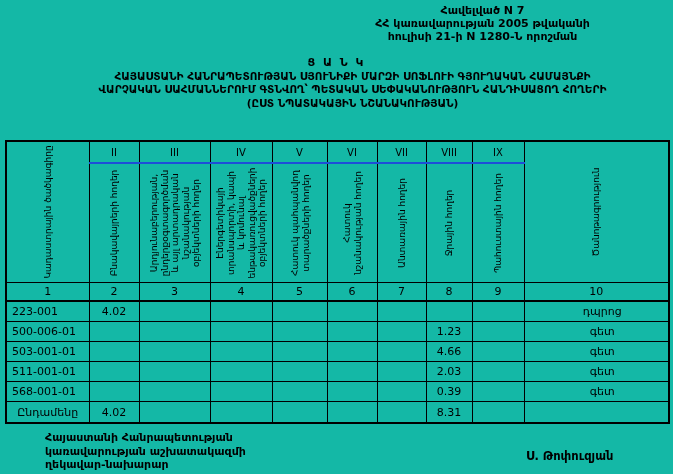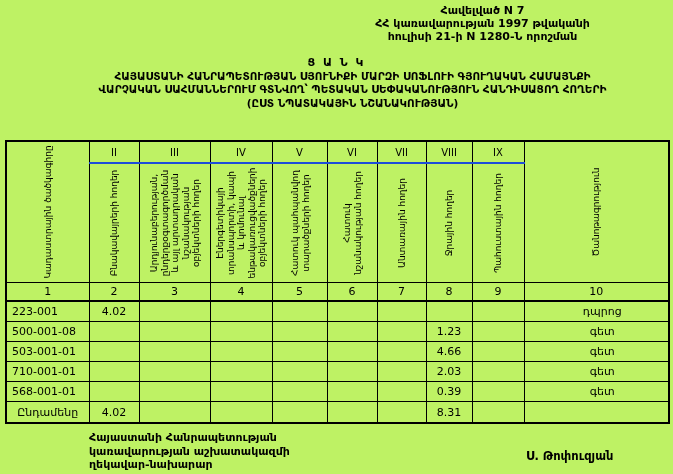--- a/index.html
+++ b/index.html
@@ -1,20 +1,20 @@
 <!DOCTYPE html>
 <html><head>
 <meta charset="utf-8">
 <style>
   html, body { margin: 0; padding: 0; background: #ffffff; }
   .page {
     position: relative;
     width: 673px;
     height: 474px;
-    background: #bef264;
+    background: #14b8a6;
     color: #000;
     font-family: "DejaVu Sans", sans-serif;
     overflow: hidden;
   }
 
   
   .appendix {
     position: absolute;
     top: 4px;
     left: 295px;
@@ -81,38 +81,37 @@
   td.total-cell { text-align: center; }
 
   
   .footer-left {
     position: absolute;
     top: 431px;
     left: 45px;
     font-weight: bold;
     font-size: 11px;
     line-height: 13.5px;
-    margin-left: 44px;
   }
   .signature {
     position: absolute;
     top: 449px;
     left: 526px;
     font-weight: bold;
     font-size: 11.5px;
   }
 </style>
 </head>
 <body>
 
 <div class="page">
 
   <div class="appendix">
     <div>Հավելված N 7</div>
-    <div>ՀՀ կառավարության 1997 թվականի</div>
+    <div>ՀՀ կառավարության 2005 թվականի</div>
     <div>հուլիսի 21-ի N 1280-Ն որոշման</div>
   </div>
 
   <div class="title-block">
     <div class="title-caption">Ց Ա Ն Կ</div>
     <div class="title-line">ՀԱՅԱՍՏԱՆԻ ՀԱՆՐԱՊԵՏՈՒԹՅԱՆ ՍՅՈՒՆԻՔԻ ՄԱՐԶԻ ՍՈՖԼՈՒԻ ԳՅՈՒՂԱԿԱՆ ՀԱՄԱՅՆՔԻ</div>
     <div class="title-line">ՎԱՐՉԱԿԱՆ ՍԱՀՄԱՆՆԵՐՈՒՄ ԳՏՆՎՈՂ՝ ՊԵՏԱԿԱՆ ՍԵՓԱԿԱՆՈՒԹՅՈՒՆ ՀԱՆԴԻՍԱՑՈՂ ՀՈՂԵՐԻ</div>
     <div class="title-line">(ԸՍՏ ՆՊԱՏԱԿԱՅԻՆ ՆՇԱՆԱԿՈՒԹՅԱՆ)</div>
   </div>
 
@@ -195,21 +194,21 @@
       <td class="val-cell"></td>
       <td class="val-cell"></td>
       <td class="val-cell"></td>
       <td class="val-cell"></td>
       <td class="val-cell"></td>
       <td class="val-cell"></td>
       <td class="note-cell">դպրոց</td>
     </tr>
 
     <tr class="data-row">
-      <td class="code-cell">500-001-08</td>
+      <td class="code-cell">500-006-01</td>
       <td class="val-cell"></td>
       <td class="val-cell"></td>
       <td class="val-cell"></td>
       <td class="val-cell"></td>
       <td class="val-cell"></td>
       <td class="val-cell"></td>
       <td class="val-cell">1.23</td>
       <td class="val-cell"></td>
       <td class="note-cell">գետ</td>
     </tr>
@@ -221,21 +220,21 @@
       <td class="val-cell"></td>
       <td class="val-cell"></td>
       <td class="val-cell"></td>
       <td class="val-cell"></td>
       <td class="val-cell">4.66</td>
       <td class="val-cell"></td>
       <td class="note-cell">գետ</td>
     </tr>
 
     <tr class="data-row">
-      <td class="code-cell">710-001-01</td>
+      <td class="code-cell">511-001-01</td>
       <td class="val-cell"></td>
       <td class="val-cell"></td>
       <td class="val-cell"></td>
       <td class="val-cell"></td>
       <td class="val-cell"></td>
       <td class="val-cell"></td>
       <td class="val-cell">2.03</td>
       <td class="val-cell"></td>
       <td class="note-cell">գետ</td>
     </tr>

